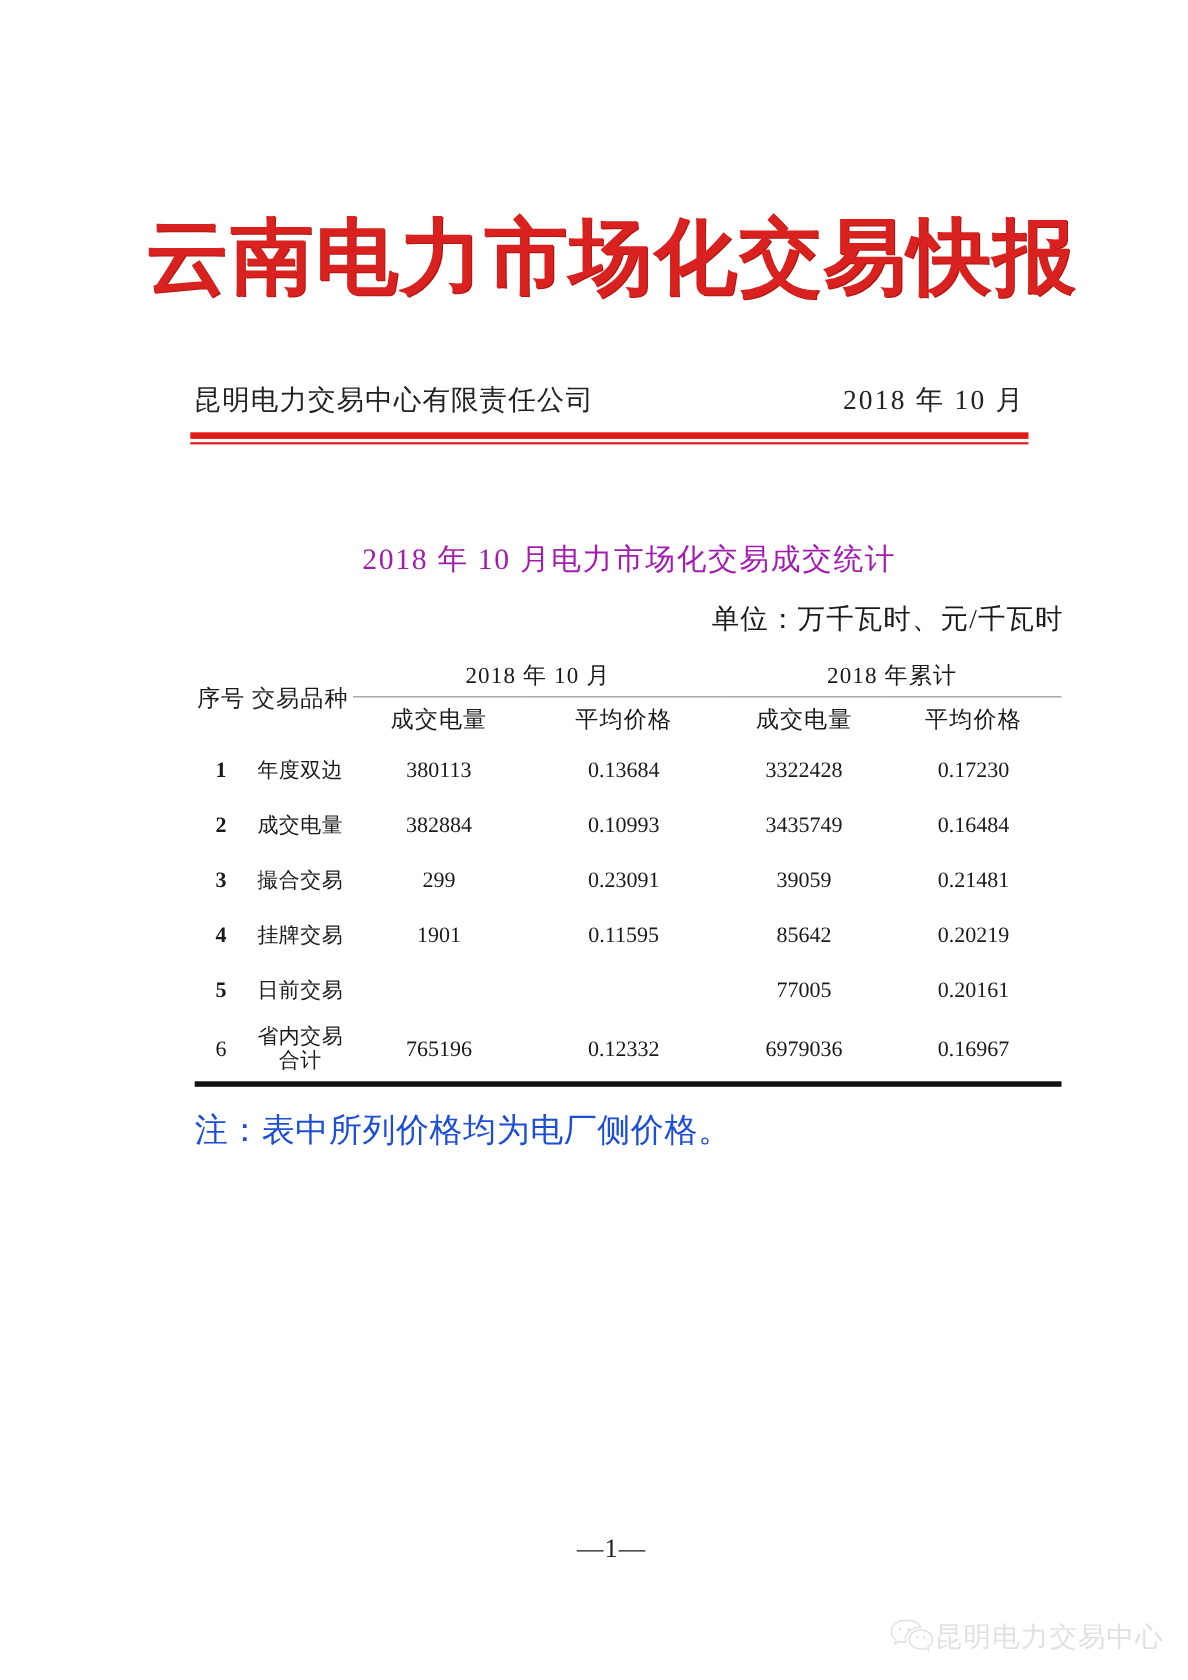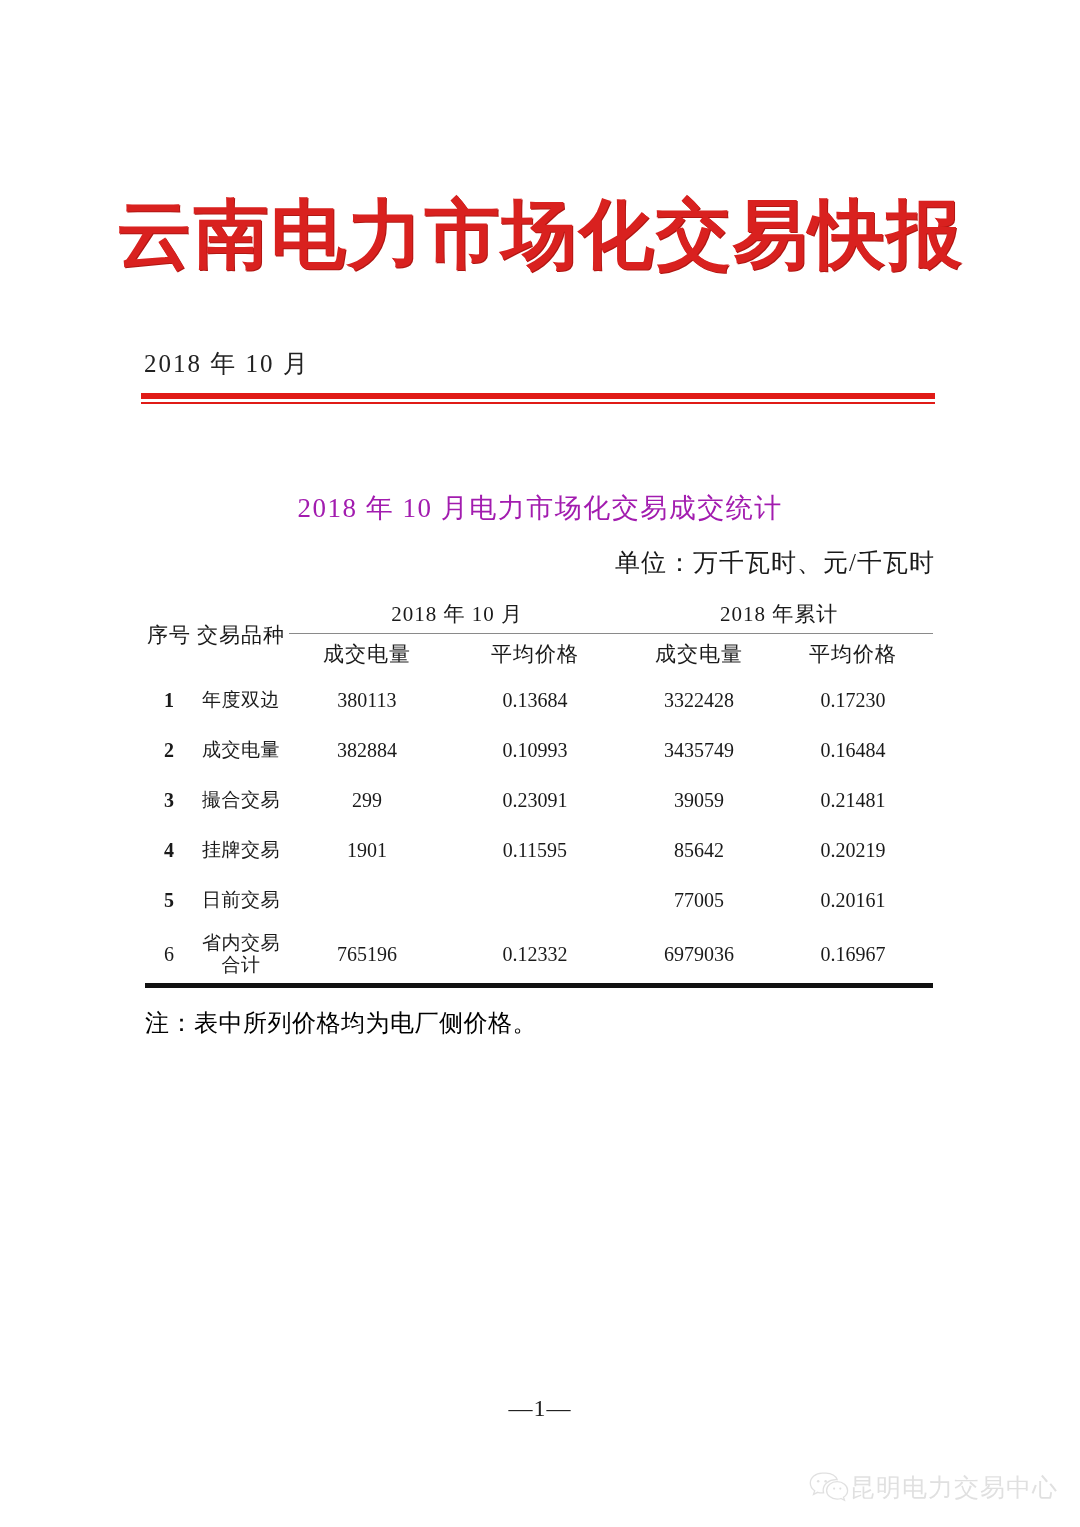--- a/index.html
+++ b/index.html
@@ -14,20 +14,21 @@
     position: relative;
     font-family: "Liberation Serif", "DejaVu Serif", serif;
     color: #1a1a1a;
     overflow: hidden;
   }
 
   .page {
     position: absolute;
     inset: 0;
     background: #ffffff;
+    margin-left: 32px;
   }
 
   
   .masthead {
     position: absolute;
     left: 0;
     right: 0;
     top: 0;
   }
 
@@ -167,24 +168,24 @@
   .bottom-rule {
     height: 5px;
     background: #111;
     width: 788px;
     margin-top: 0;
   }
 
   
   .notes {
     margin-top: 14px;
-    font-size: 24px;
+    font-size: 30px;
     line-height: 1.75;
     letter-spacing: 0.5px;
-    color: #000000;
+    color: #1d4ed8;
   }
   .note-indent { padding-left: 42px; }
 
   
   .page-number {
     position: absolute;
     top: 1395px;
     left: 0;
     right: 0;
     text-align: center;
@@ -215,20 +216,21 @@
 </style>
 </head>
 <body>
 
 <div class="page">
 
   <div class="masthead">
     <div class="masthead-title">云南电力市场化交易快报</div>
 
     <div class="masthead-row">
+      <span class="masthead-org">昆明电力交易中心有限责任公司</span>
       <span class="masthead-date">2018 年 10 月</span>
     </div>
 
     <div class="rule-wrap">
       <div class="rule-thick"></div>
       <div class="rule-gap"></div>
       <div class="rule-thin"></div>
     </div>
   </div>
 

